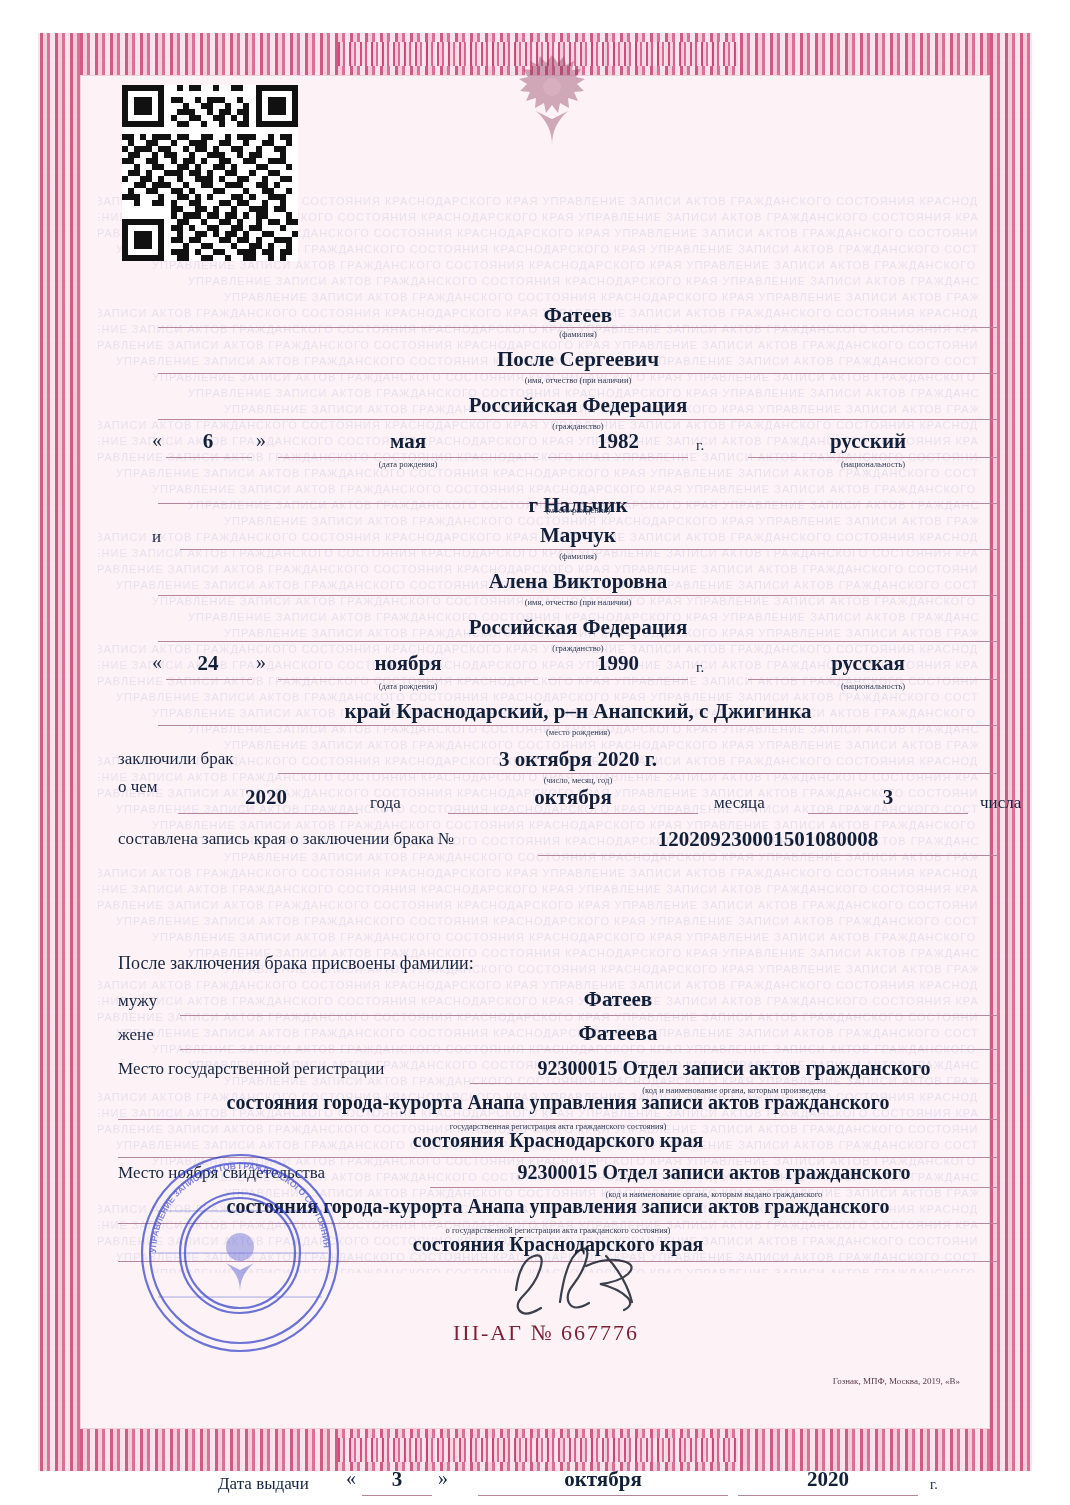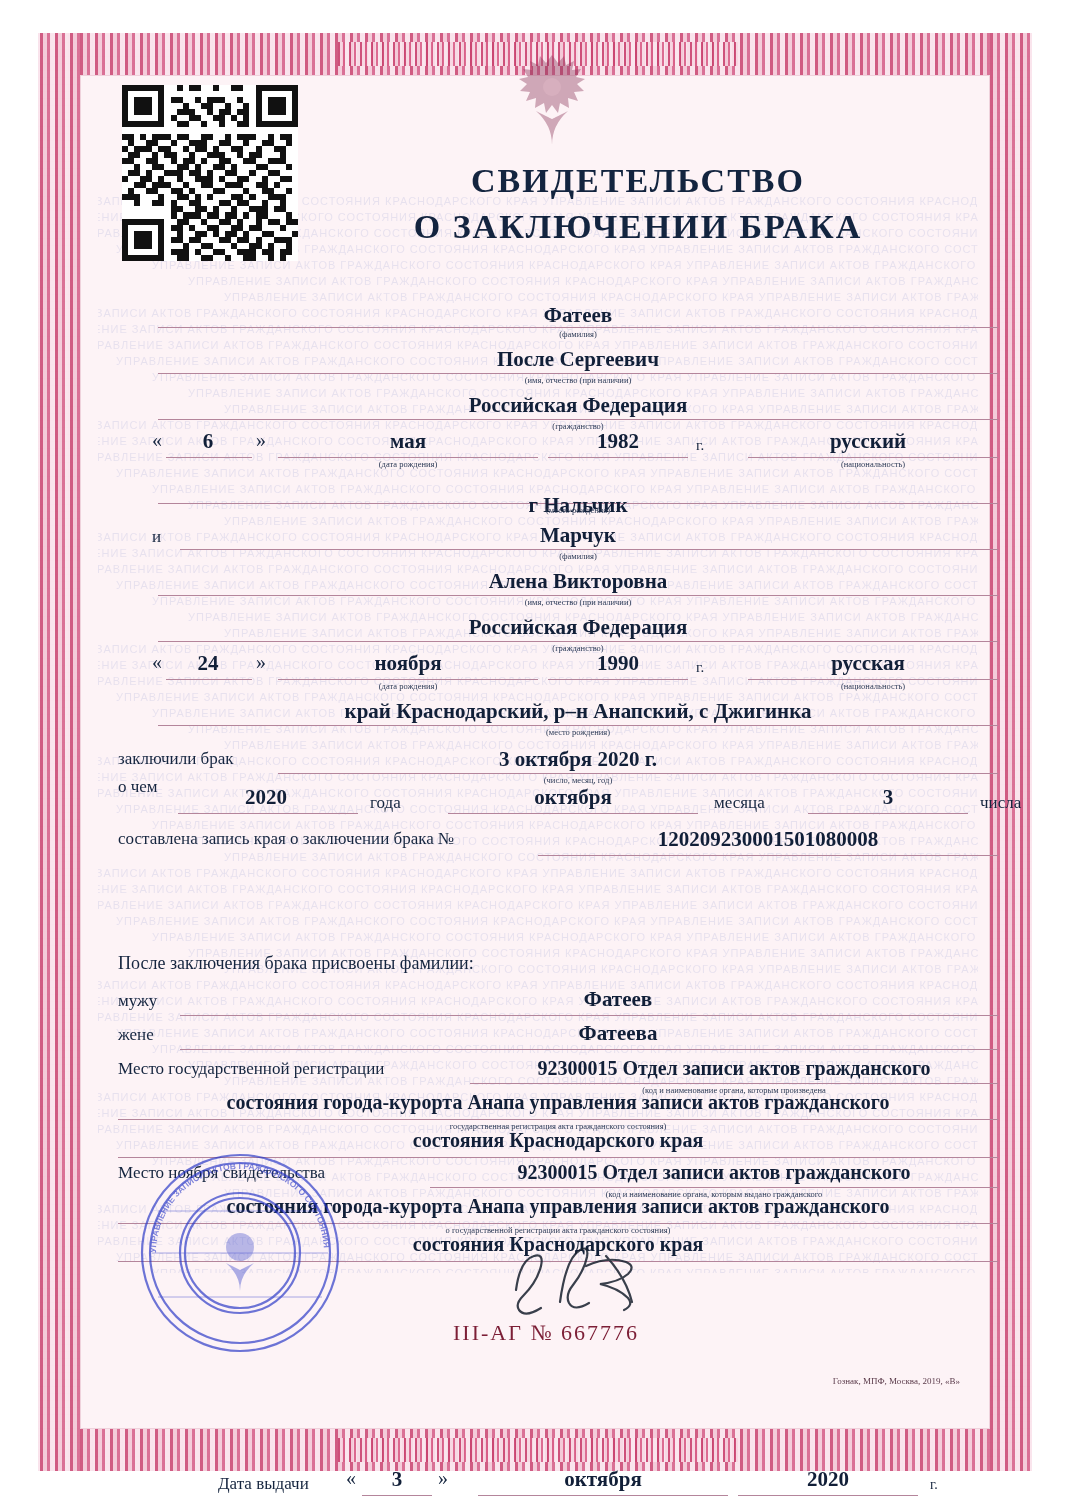--- a/index.html
+++ b/index.html
@@ -491,24 +491,20 @@
           <rect x="9" y="28" width="2" height="1"></rect>
             <rect x="13" y="28" width="2" height="1"></rect>
             <rect x="17" y="28" width="1" height="1"></rect>
             <rect x="20" y="28" width="2" height="1"></rect>
             <rect x="24" y="28" width="1" height="1"></rect>
             <rect x="26" y="28" width="1" height="1"></rect>
         </g>
       </svg>
     </div>
 
-    <div class="title">
-      <span>СВИДЕТЕЛЬСТВО</span>
-      <span class="l2">О ЗАКЛЮЧЕНИИ БРАКА</span>
-    </div>
 
     <div class="body">
 
       <div class="line" style="left:40px; top:38px; width:840px;"></div>
       <div class="val" style="left:240px; top:14px; width:440px;">Фатеев</div>
       <div class="cap" style="left:240px; top:40px; width:440px;">(фамилия)</div>
 
       <div class="line" style="left:40px; top:84px; width:840px;"></div>
       <div class="val" style="left:200px; top:58px; width:520px;">После Сергеевич</div>
       <div class="cap" style="left:200px; top:86px; width:520px;">(имя, отчество (при наличии)</div>

